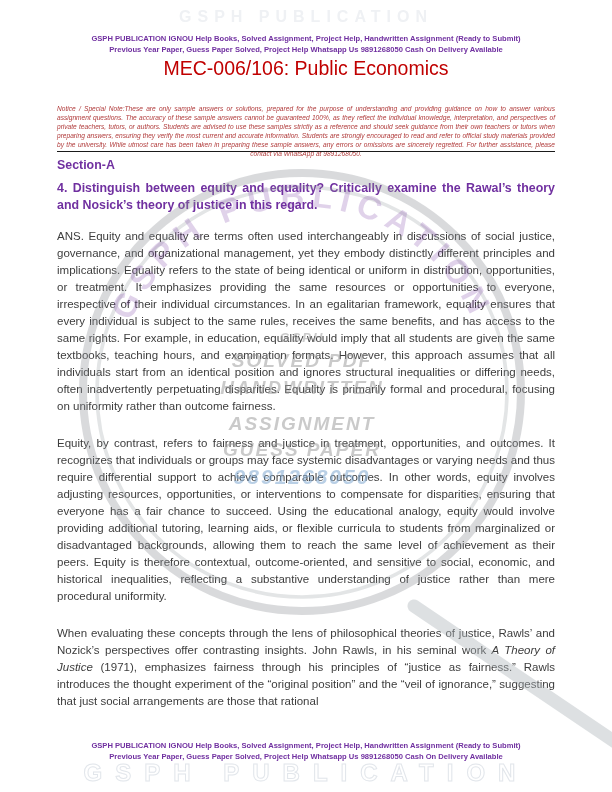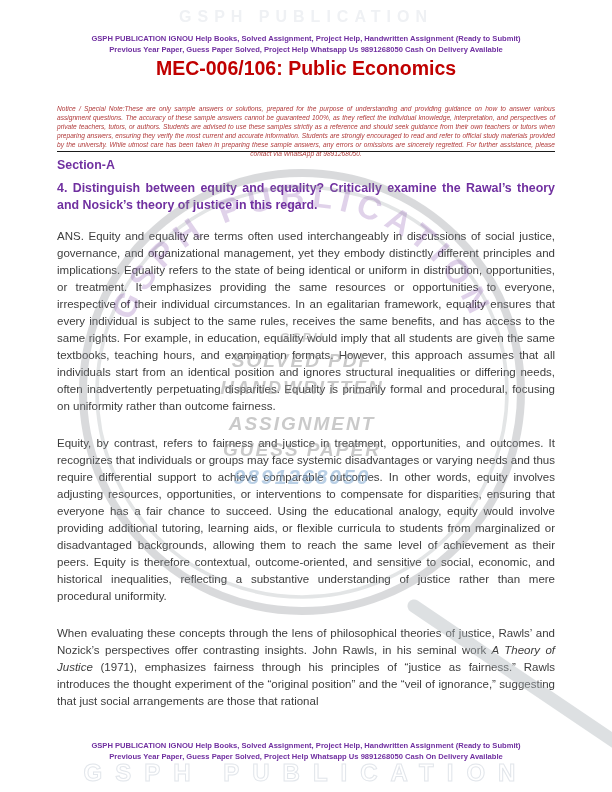--- a/index.html
+++ b/index.html
@@ -19,21 +19,21 @@
   .page{position:absolute;inset:0;background:#fff;border-radius:27px;}
   .content{position:absolute;inset:0;z-index:1;}
   .page-header{
     position:absolute;top:33px;left:0;right:0;
     text-align:center;color:var(--purple);
     font-size:7.6px;font-weight:bold;line-height:11px;
   }
   .doc-title{
     position:absolute;top:57px;left:0;right:0;
     text-align:center;color:var(--red);
-    font-size:19.5px;font-weight:bold;
+    font-size:19.5px;font-weight:normal;
   }
   .notice{
     position:absolute;top:104px;left:57px;width:498px;
     color:var(--noticered);font-size:6.6px;font-style:italic;
     line-height:9px;text-align:justify;text-align-last:center;
   }
   .rule{
     position:absolute;top:151px;left:57px;width:498px;
     border-top:1.6px solid #1a1a1a;height:0;
   }

